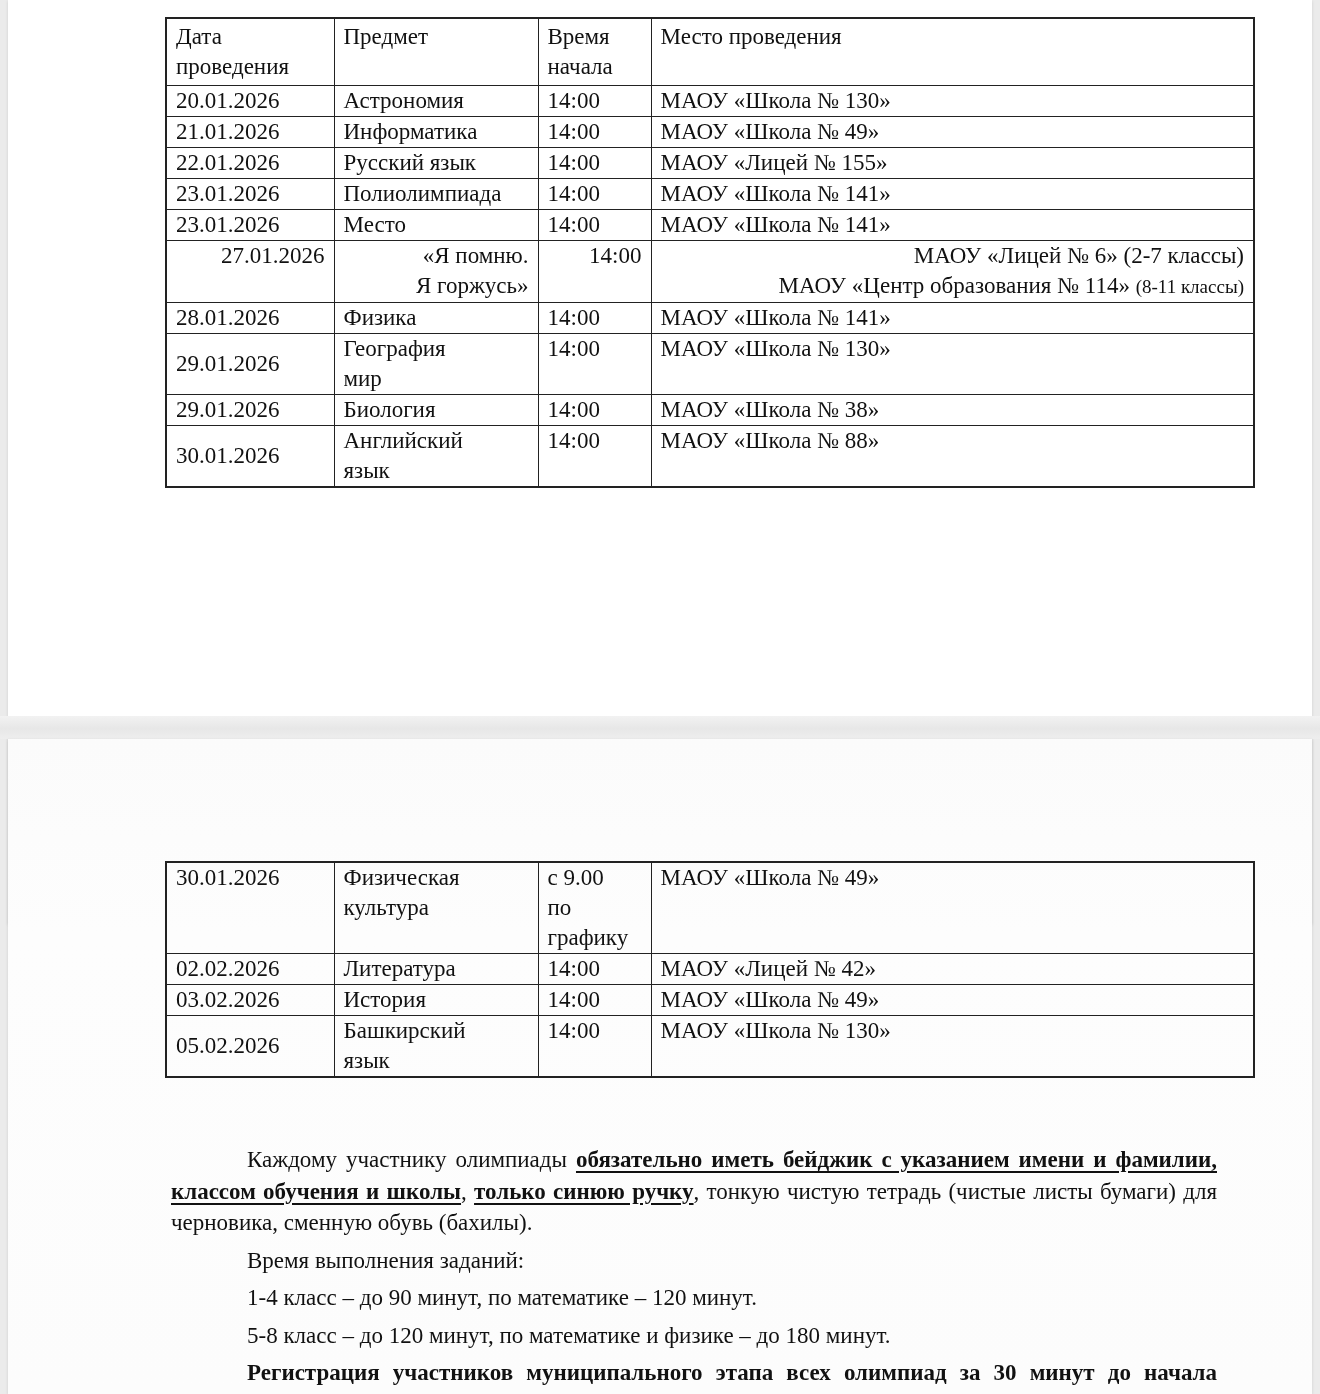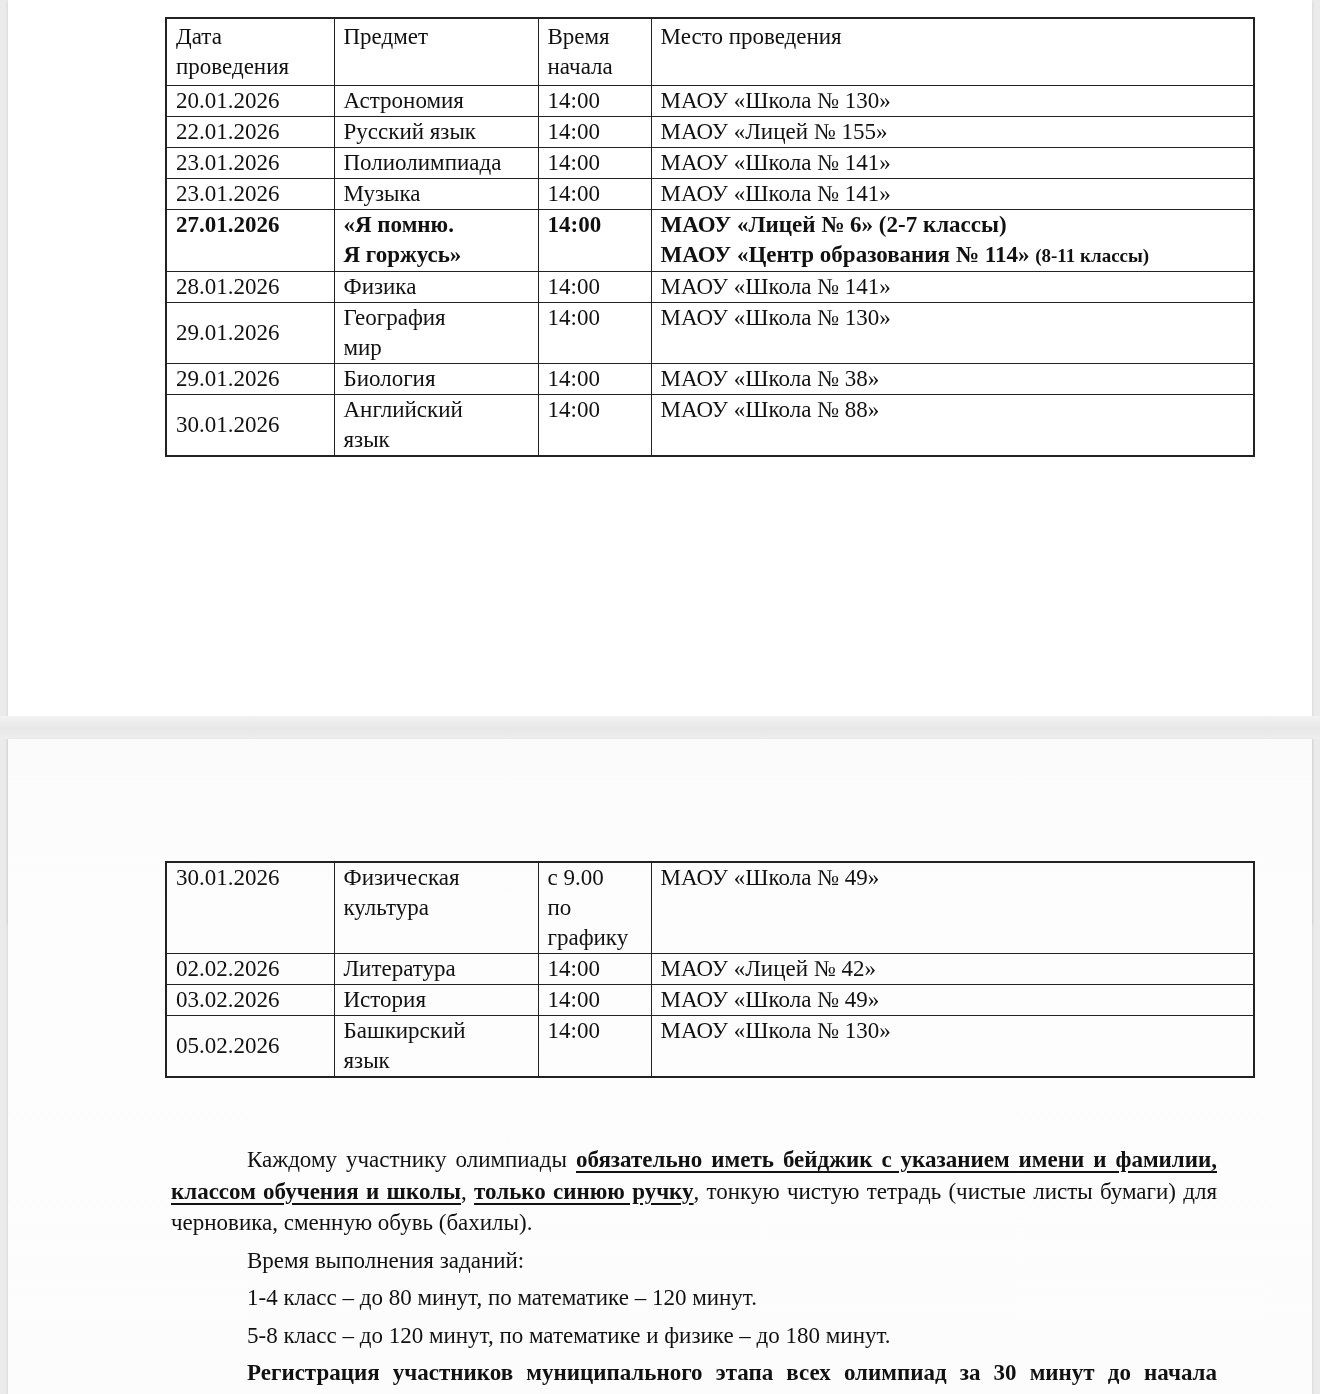--- a/index.html
+++ b/index.html
@@ -35,21 +35,21 @@
   .page-2 .doc-table{top:122px;}
   .doc-table td{
     border:1px solid #222;
     padding:0 9px;
     vertical-align:middle;
     overflow:hidden;
   }
   .doc-table tr.va-top td{vertical-align:top;}
   .doc-table tr.va-mixed td{vertical-align:top;}
   .doc-table tr.va-mixed td.cell-date{vertical-align:middle;}
-  .doc-table tr.row-bold td{font-weight:bold;}
+  .doc-table tr.row-bold td{font-weight:normal;text-align:right;}
   .doc-table tr.header-row td{padding-top:3px;padding-bottom:3px;vertical-align:top;}
   .small-seg{font-size:19px;}
   .text-block{
     position:absolute;left:157px;top:399px;width:1058px;
     font-size:23px;line-height:31.5px;
   }
   .text-block p{margin:6px;}
   .indent{text-indent:76px;}
   .justify{text-align:justify;}
   .seg-b{font-weight:bold;}
@@ -83,20 +83,32 @@
             <div>Астрономия</div>
           </td>
           <td class="cell-time">
             <div>14:00</div>
           </td>
           <td class="cell-place">
             <div>МАОУ «Школа № 130»</div>
           </td>
         </tr>
         <tr>
+          <td class="cell-date">21.01.2026</td>
+          <td class="cell-subject">
+            <div>Информатика</div>
+          </td>
+          <td class="cell-time">
+            <div>14:00</div>
+          </td>
+          <td class="cell-place">
+            <div>МАОУ «Школа № 49»</div>
+          </td>
+        </tr>
+        <tr>
           <td class="cell-date">22.01.2026</td>
           <td class="cell-subject">
             <div>Русский язык</div>
           </td>
           <td class="cell-time">
             <div>14:00</div>
           </td>
           <td class="cell-place">
             <div>МАОУ «Лицей № 155»</div>
           </td>
@@ -109,21 +121,21 @@
           <td class="cell-time">
             <div>14:00</div>
           </td>
           <td class="cell-place">
             <div>МАОУ «Школа № 141»</div>
           </td>
         </tr>
         <tr>
           <td class="cell-date">23.01.2026</td>
           <td class="cell-subject">
-            <div>Музыка</div>
+            <div>Место</div>
           </td>
           <td class="cell-time">
             <div>14:00</div>
           </td>
           <td class="cell-place">
             <div>МАОУ «Школа № 141»</div>
           </td>
         </tr>
         <tr class="row-bold va-top">
           <td class="cell-date">27.01.2026</td>
@@ -254,17 +266,17 @@
           </td>
           <td class="cell-place">
             <div>МАОУ «Школа № 130»</div>
           </td>
         </tr>
       </tbody>
   </table>
   <div class="text-block">
       <p class="indent justify"><span>Каждому участнику олимпиады </span><span class="seg-b seg-u">обязательно иметь бейджик с указанием имени и фамилии, классом обучения и школы</span><span>, </span><span class="seg-b seg-u">только синюю ручку</span><span>, тонкую чистую тетрадь (чистые листы бумаги) для черновика, сменную обувь (бахилы).</span></p>
       <p class="indent"><span>Время выполнения заданий:</span></p>
-      <p class="indent"><span>1-4 класс – до 80 минут, по математике – 120 минут.</span></p>
+      <p class="indent"><span>1-4 класс – до 90 минут, по математике – 120 минут.</span></p>
       <p class="indent"><span>5-8 класс – до 120 минут, по математике и физике – до 180 минут.</span></p>
       <p class="indent justify"><span class="seg-b">Регистрация участников муниципального этапа всех олимпиад за 30 минут до начала олимпиады.</span></p>
     </div>
 </div>
 
 </body></html>

